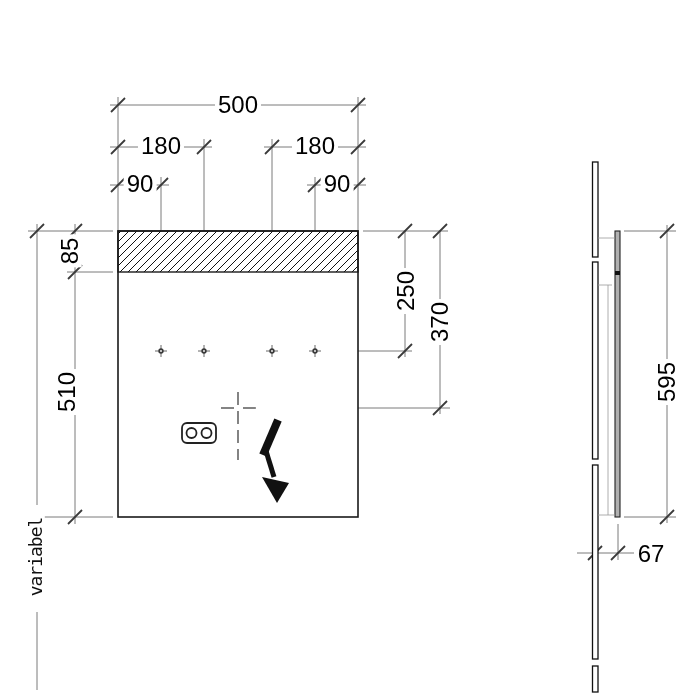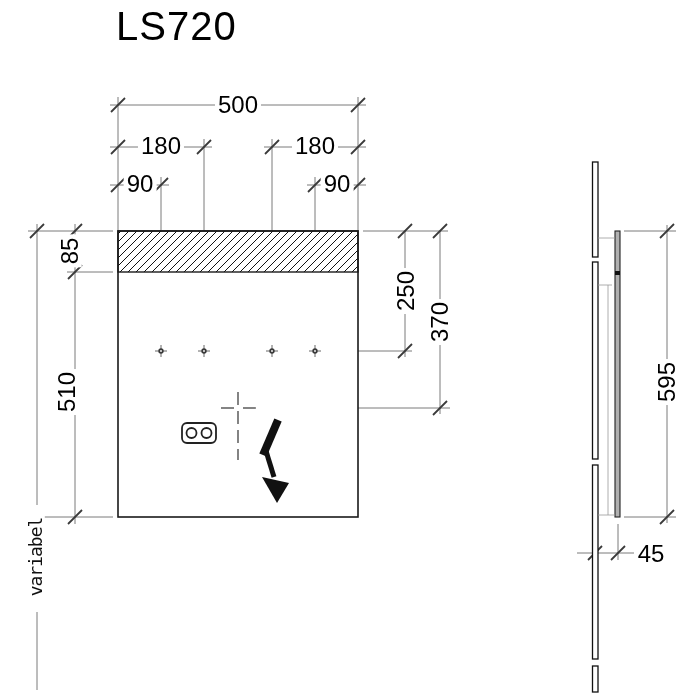--- a/index.html
+++ b/index.html
@@ -143,31 +143,30 @@
       <rect x="615" y="271" width="5" height="4" fill="#111"></rect>
       <g stroke="#999" stroke-width="0.8">
         <line x1="598" y1="238" x2="615" y2="238"></line>
         <line x1="598" y1="285" x2="612" y2="285"></line>
         <line x1="608" y1="285" x2="608" y2="515"></line>
         <line x1="598" y1="515" x2="615" y2="515"></line>
       </g>
     </g>
   </svg>
 
-  <div class="title">LS720</div>
 
   <span class="dim" style="left:238px; top:105px;text-align:right;">500</span>
   <span class="dim" style="left:161px; top:146px;">180</span>
   <span class="dim" style="left:315px; top:146px;">180</span>
   <span class="dim" style="left:140px; top:184px;">90</span>
   <span class="dim" style="left:337px; top:184px;">90</span>
 
   <span class="dim rot" style="left:70px; top:251px;">85</span>
   <span class="dim rot" style="left:67px; top:392px;">510</span>
   <span class="dim rot cad" style="left:36px; top:557px;">variabel</span>
 
   <span class="dim rot" style="left:406px; top:291px;">250</span>
   <span class="dim rot" style="left:440px; top:322px;">370</span>
 
   <span class="dim rot" style="left:667px; top:382px;">595</span>
-  <span class="dim" style="left:651px; top:554px;">45</span>
+  <span class="dim" style="left:651px; top:554px;">67</span>
 
 </div>
 
 </body></html>

